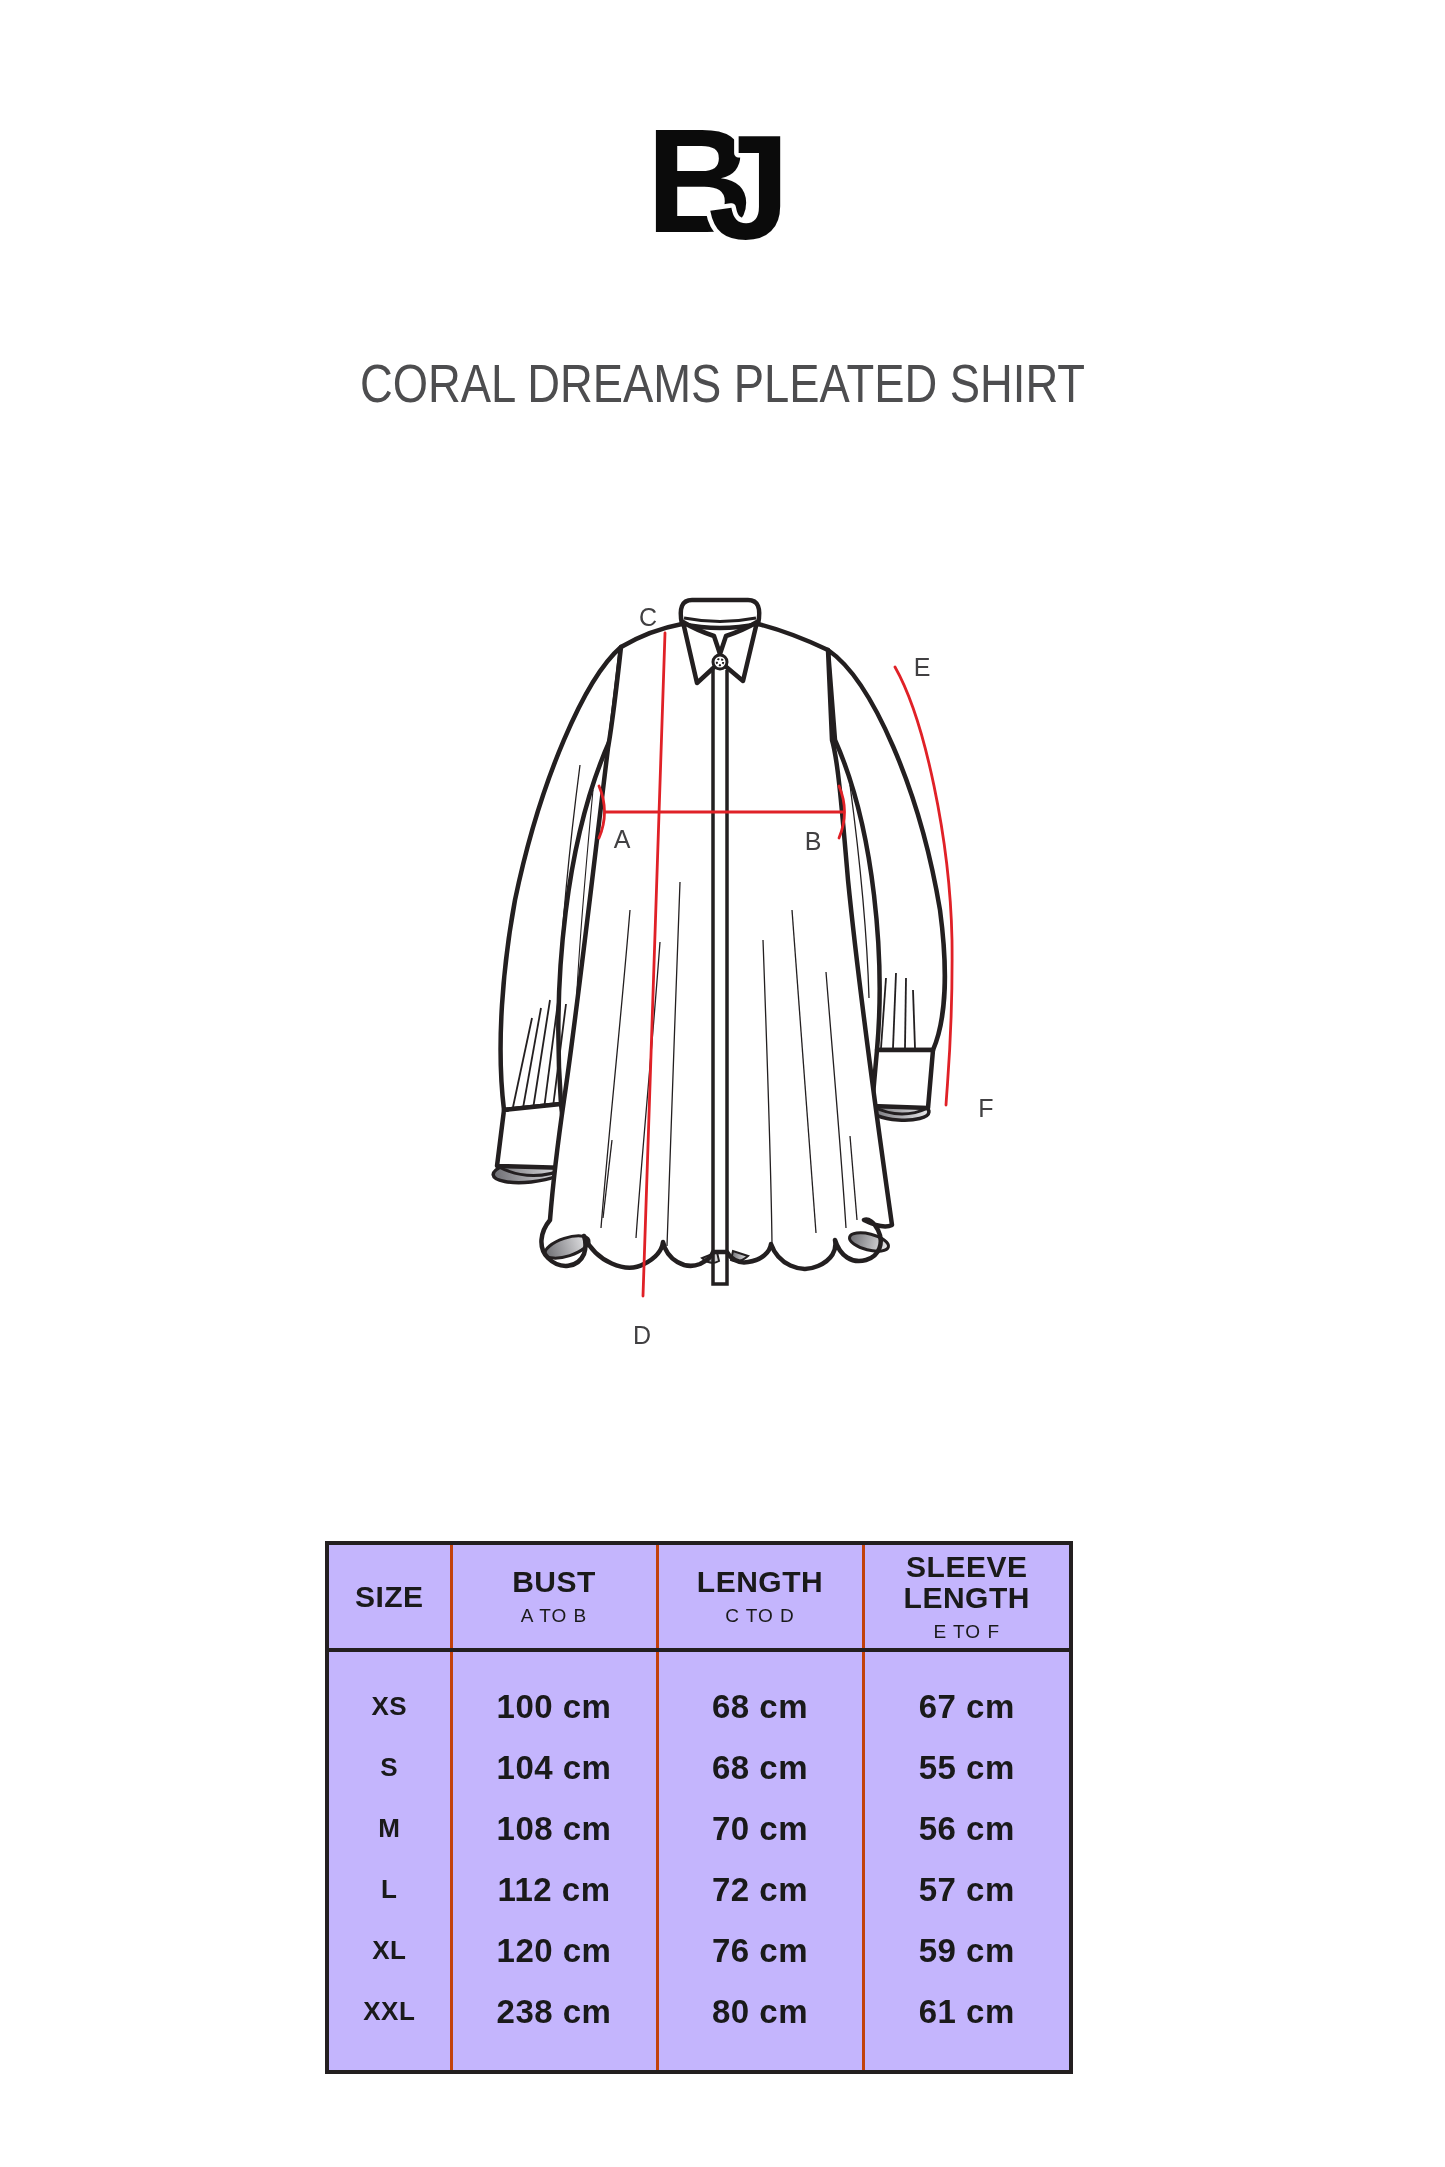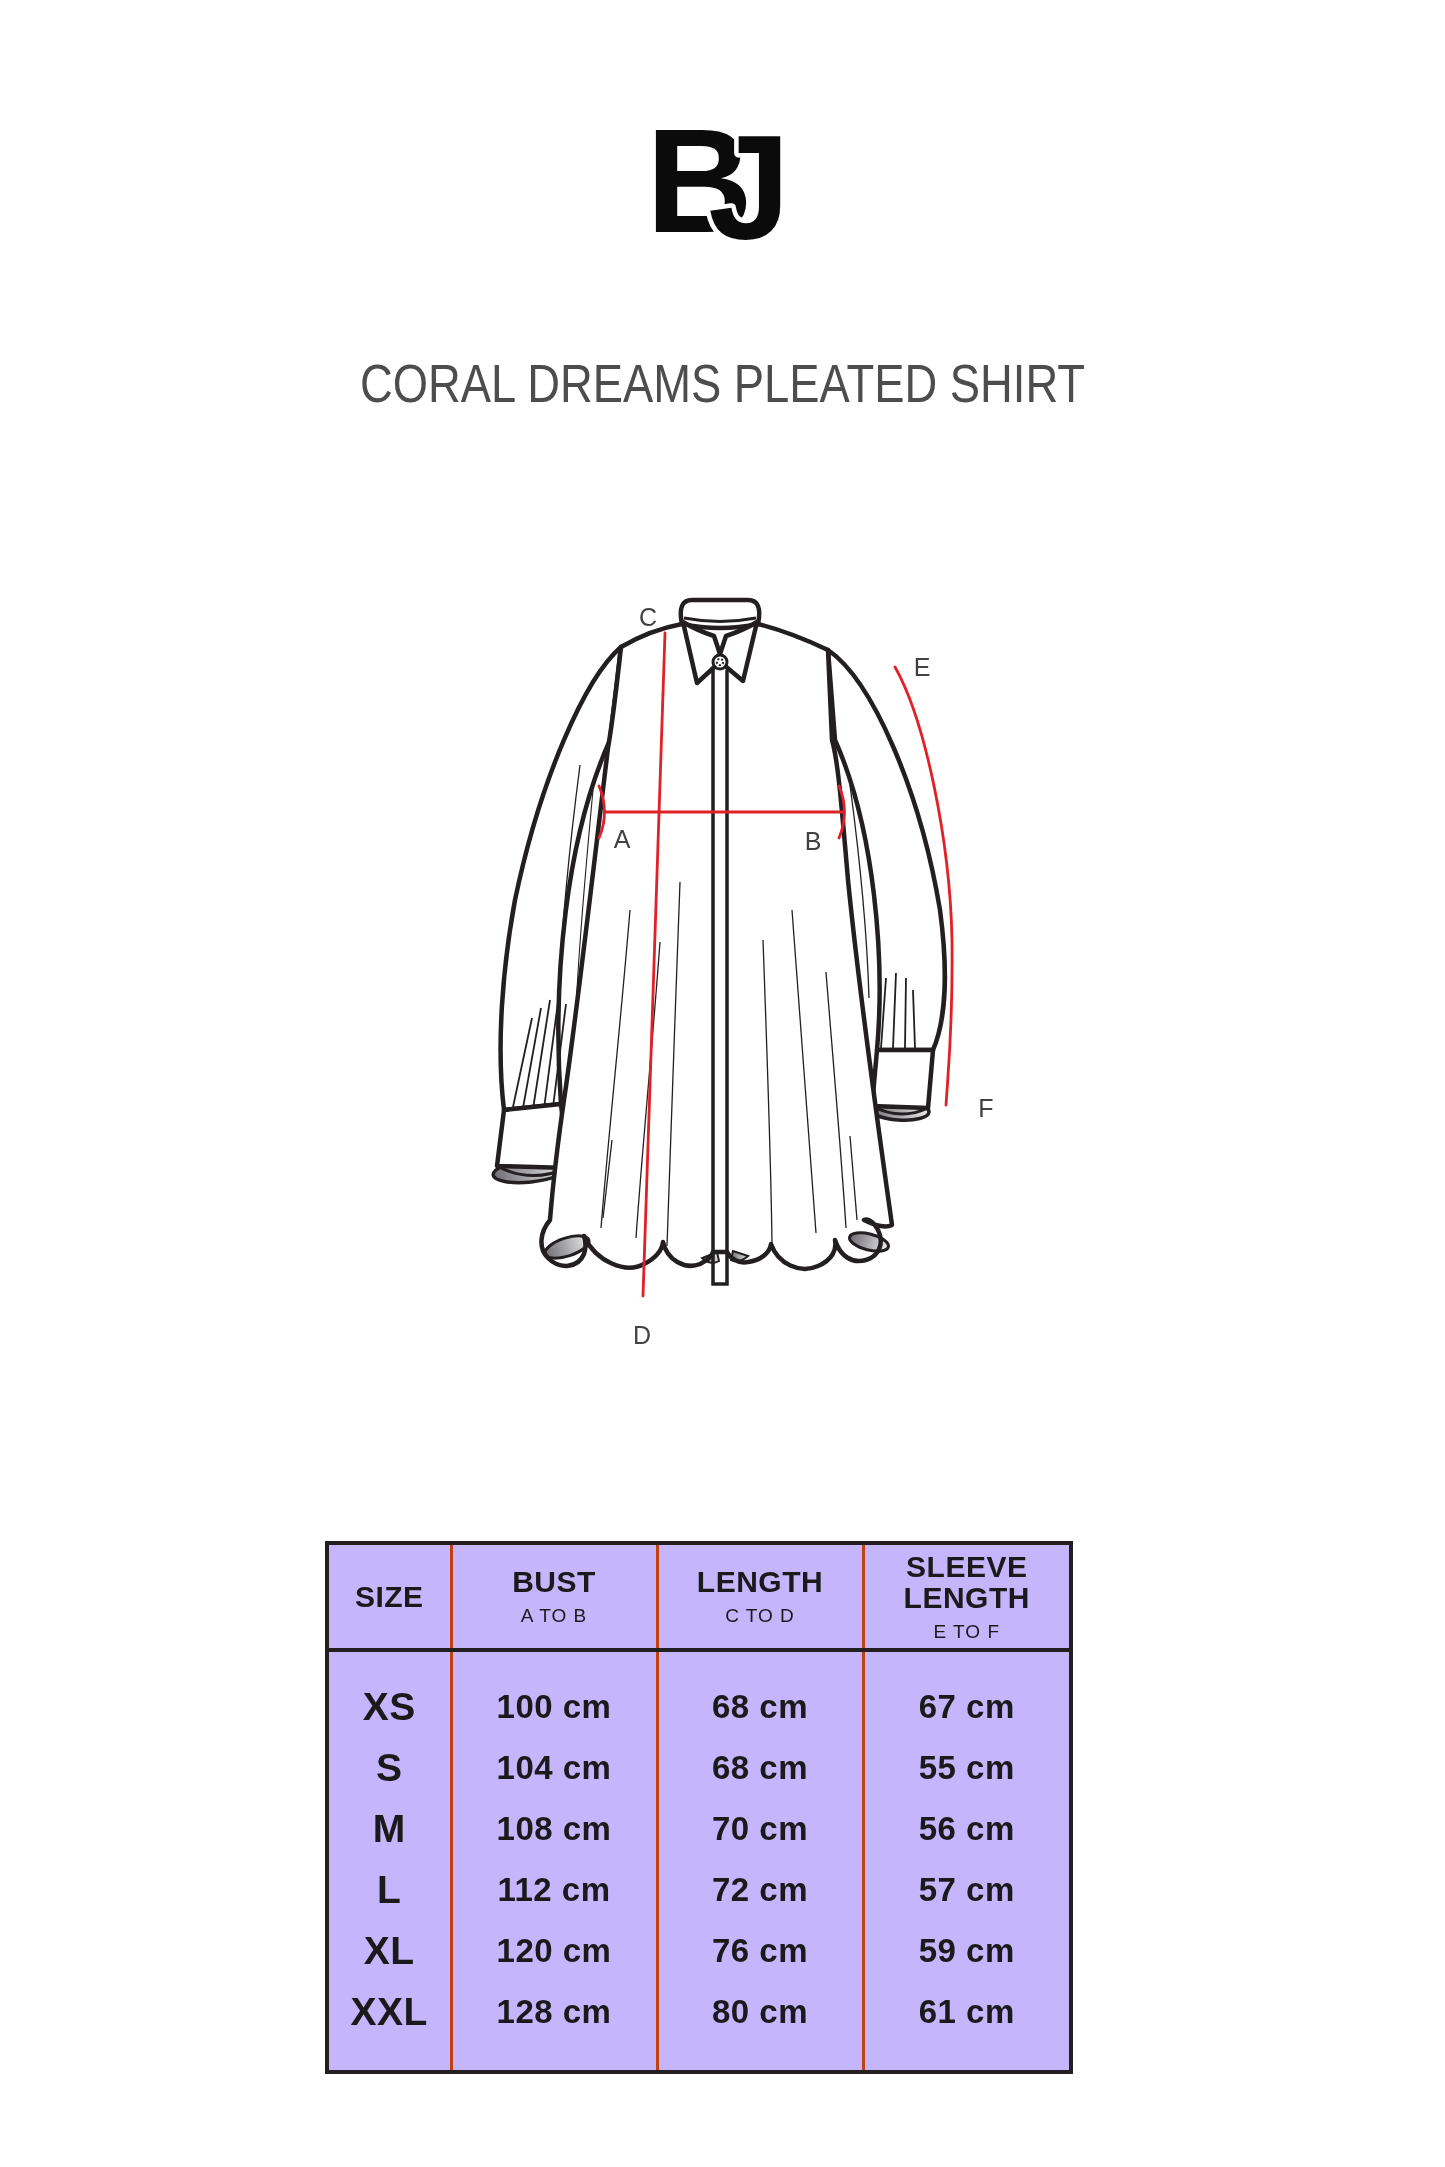--- a/index.html
+++ b/index.html
@@ -23,21 +23,21 @@
               border:4px solid #231f20;box-sizing:border-box;background:#c4b5fd;}
   table{width:100%;height:100%;border-collapse:collapse;table-layout:fixed;}
   col.c1{width:122px;} col.c2{width:206px;} col.c3{width:206px;} col.c4{width:206px;}
   th,td{padding:0;text-align:center;vertical-align:middle;}
   th+th,td+td{border-left:3px solid #c2410c;}
   thead th{border-bottom:4px solid #231f20;height:103px;}
   .h-main{font-size:30px;font-weight:700;line-height:1.05;letter-spacing:0.5px;color:#1a1a1a;}
   .h-sub{font-size:19px;font-weight:400;margin-top:7px;letter-spacing:1px;color:#1a1a1a;}
   tr.spacer td{height:24px;}
   tr.data td{height:61px;}
-  td.size{font-size:39px;font-weight:700;letter-spacing:0.5px;}
+  td.size{font-size:26px;font-weight:700;letter-spacing:0.5px;}
   td.val{font-size:33px;font-weight:700;letter-spacing:0.5px;}
   tr.filler td{height:auto;}
 </style>
 </head>
 <body>
 
 <div id="page">
 
   <svg id="logo" viewBox="0 0 145 130" aria-hidden="true">
     <text x="-4" y="114" font-size="148" font-weight="bold" fill="#0b0b0b" font-family="Liberation Sans, DejaVu Sans, sans-serif">B</text>
@@ -211,21 +211,21 @@
           <td class="val">57 cm</td>
         </tr>
         <tr class="data">
           <td class="size">XL</td>
           <td class="val">120 cm</td>
           <td class="val">76 cm</td>
           <td class="val">59 cm</td>
         </tr>
         <tr class="data">
           <td class="size">XXL</td>
-          <td class="val">128 cm</td>
+          <td class="val">238 cm</td>
           <td class="val">80 cm</td>
           <td class="val">61 cm</td>
         </tr>
         <tr class="filler">
             <td></td>
             <td></td>
             <td></td>
             <td></td>
           </tr>
       </tbody>

